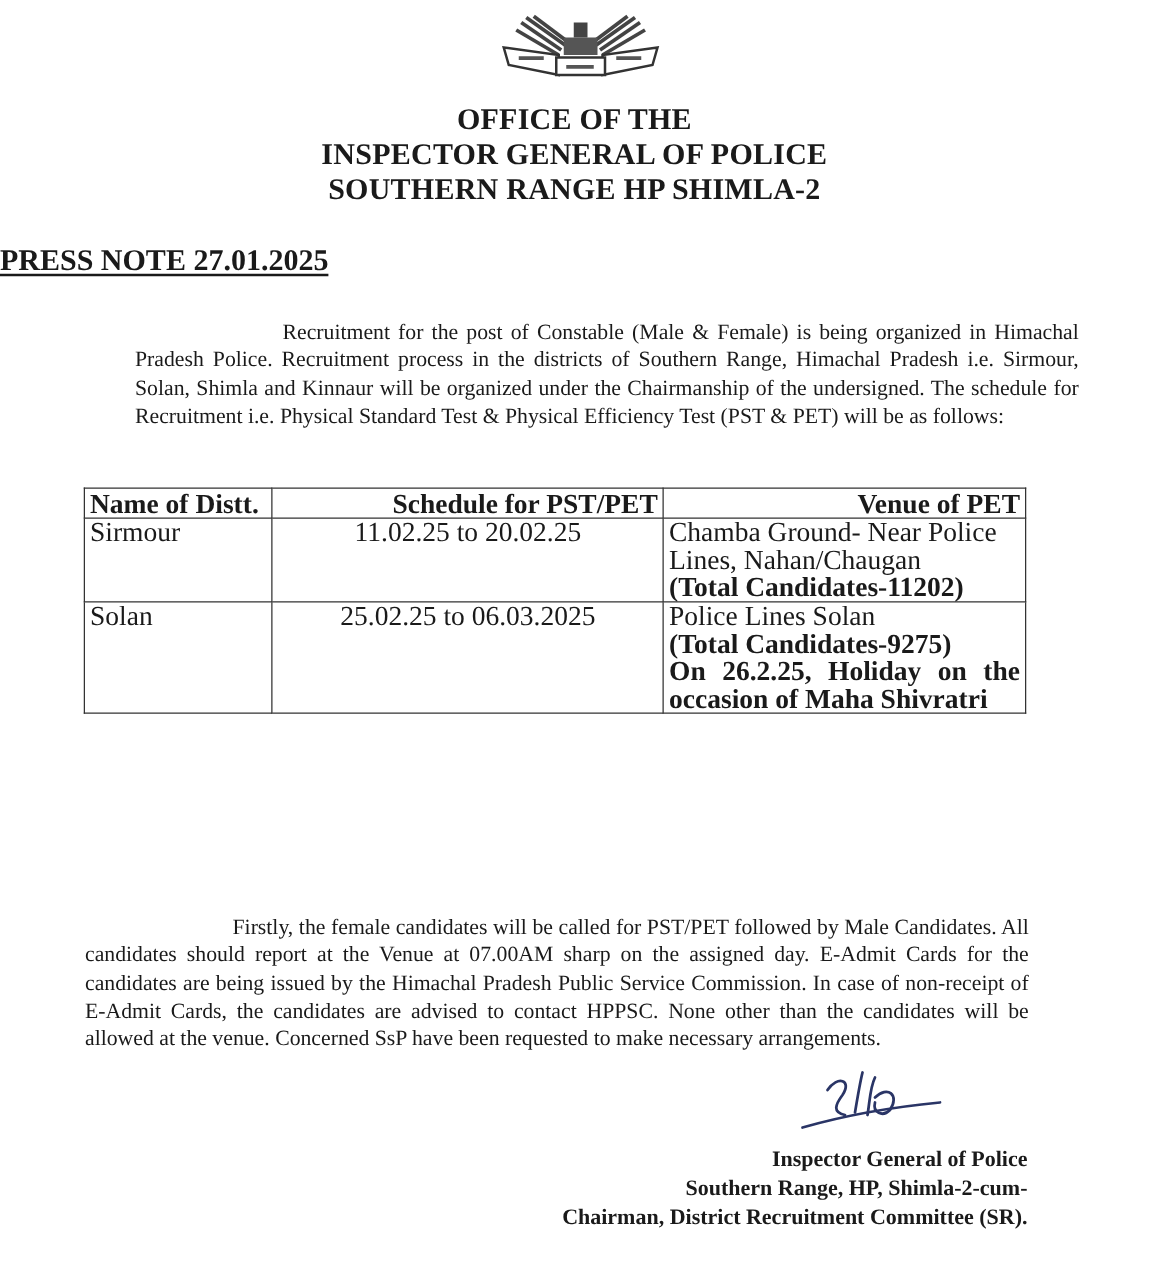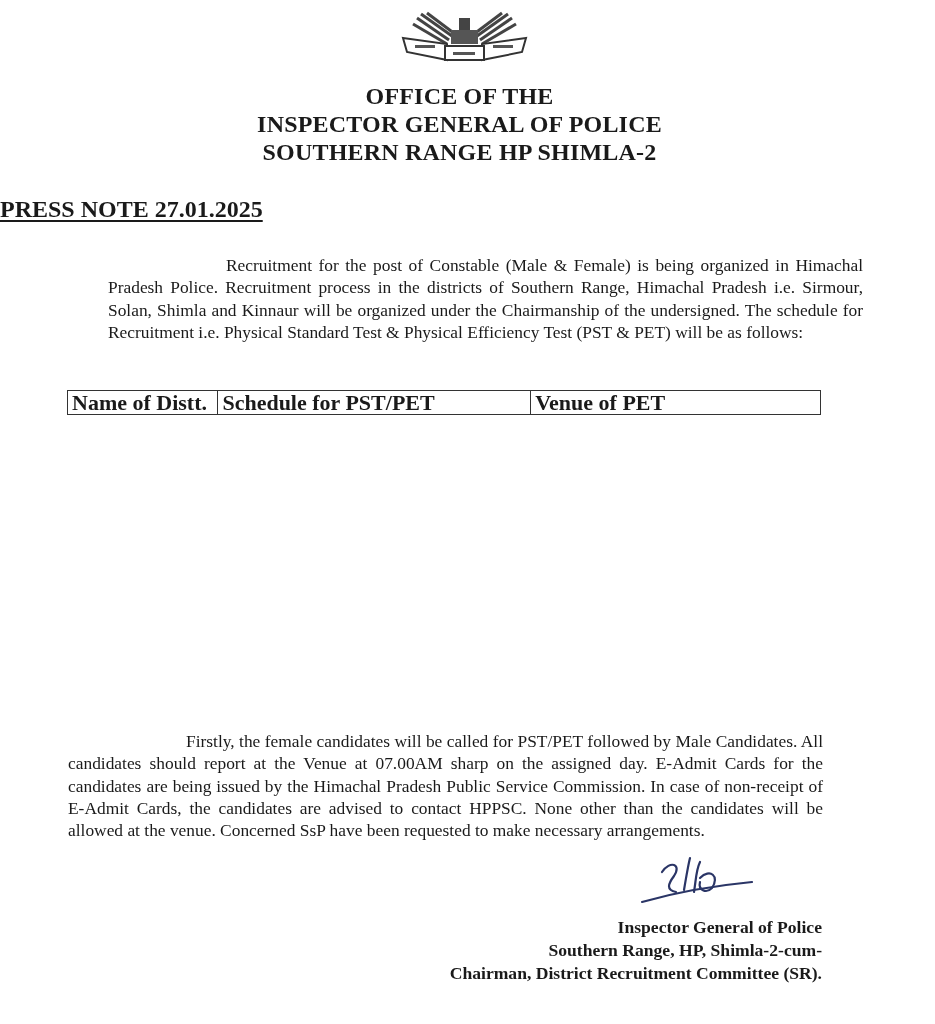--- a/index.html
+++ b/index.html
@@ -10,21 +10,21 @@
   .h1 { top:82px; left:-8px; }
   .h2 { top:110px; left:-8px; }
   .h3 { top:138px; left:-8px; }
   .press { position:absolute; top:196px; left:0; width:935px; text-align:left; font-weight:bold; font-size:24px; }
   .press span { text-decoration:underline; text-underline-offset:3px; }
   .para { position:absolute; left:68px; width:755px; font-size:17.4px; line-height:22.3px; text-align:justify; text-align-last:left; }
   .para1 { top:254px; text-indent:118px;margin-left:40px; }
   .para2 { top:730px; text-indent:118px; }
   table.sched { position:absolute; top:390px; left:67px; width:754px; border-collapse:collapse; font-size:22px; line-height:22px; }
   table.sched td, table.sched th { border:1.5px solid #333; vertical-align:top; padding:0 4px; }
-  table.sched th { font-weight:bold; text-align:left; padding-top:1px; }
+  table.sched th { font-weight:bold; text-align:right; padding-top:1px; }
   .c1 { width:141px; text-align:left; }
   .c2 { width:303px; text-align:center; }
   .c3 { width:280px; text-align:left; }
   .b { font-weight:bold; }
   .j { text-align:justify; text-align-last:justify; }
   .sig { position:absolute; left:640px; top:850px; width:120px; height:70px; }
   .sign { position:absolute; right:113px; font-weight:bold; font-size:17.6px; line-height:22px; text-align:right; }
   .s1 { top:916px; }
   .s2 { top:939px; }
   .s3 { top:962px; }
@@ -63,20 +63,38 @@
 
 <div class="para para1">Recruitment for the post of Constable (Male &amp; Female) is being organized in Himachal Pradesh Police. Recruitment process in the districts of Southern Range, Himachal Pradesh i.e. Sirmour, Solan, Shimla and Kinnaur will be organized under the Chairmanship of the undersigned. The schedule for Recruitment i.e. Physical Standard Test &amp; Physical Efficiency Test (PST &amp; PET) will be as follows:</div>
 
 <table class="sched">
   <tbody>
       <tr>
     <th class="c1" style="text-align:left">Name of Distt.</th>
     <th class="c2">Schedule for PST/PET</th>
     <th class="c3">Venue of PET</th>
   </tr>
+  <tr>
+    <td class="c1">Sirmour</td>
+    <td class="c2">11.02.25 to 20.02.25</td>
+    <td class="c3">
+      <div>Chamba Ground- Near Police Lines, Nahan/Chaugan</div>
+      <div class="b">(Total Candidates-11202)</div>
+    </td>
+  </tr>
+  <tr>
+    <td class="c1">Solan</td>
+    <td class="c2">25.02.25 to 06.03.2025</td>
+    <td class="c3">
+      <div>Police Lines Solan</div>
+      <div class="b">(Total Candidates-9275)</div>
+      <div class="b j">On 26.2.25, Holiday on the</div>
+      <div class="b">occasion of Maha Shivratri</div>
+    </td>
+  </tr>
 </tbody>
   </table>
 
 <div class="para para2">Firstly, the female candidates will be called for PST/PET followed by Male Candidates. All candidates should report at the Venue at 07.00AM sharp on the assigned day. E-Admit Cards for the candidates are being issued by the Himachal Pradesh Public Service Commission. In case of non-receipt of E-Admit Cards, the candidates are advised to contact HPPSC. None other than the candidates will be allowed at the venue. Concerned SsP have been requested to make necessary arrangements.</div>
 
 <svg class="sig" viewBox="0 0 120 70">
   <g stroke="#2a3566" stroke-width="2.2" fill="none" stroke-linecap="round">
     <path d="M22 22 C 30 10, 42 14, 34 26 C 28 34, 26 40, 36 42"></path>
     <path d="M44 40 C 46 28, 48 16, 50 8"></path>
     <path d="M54 42 C 56 30, 56 20, 60 12"></path>

